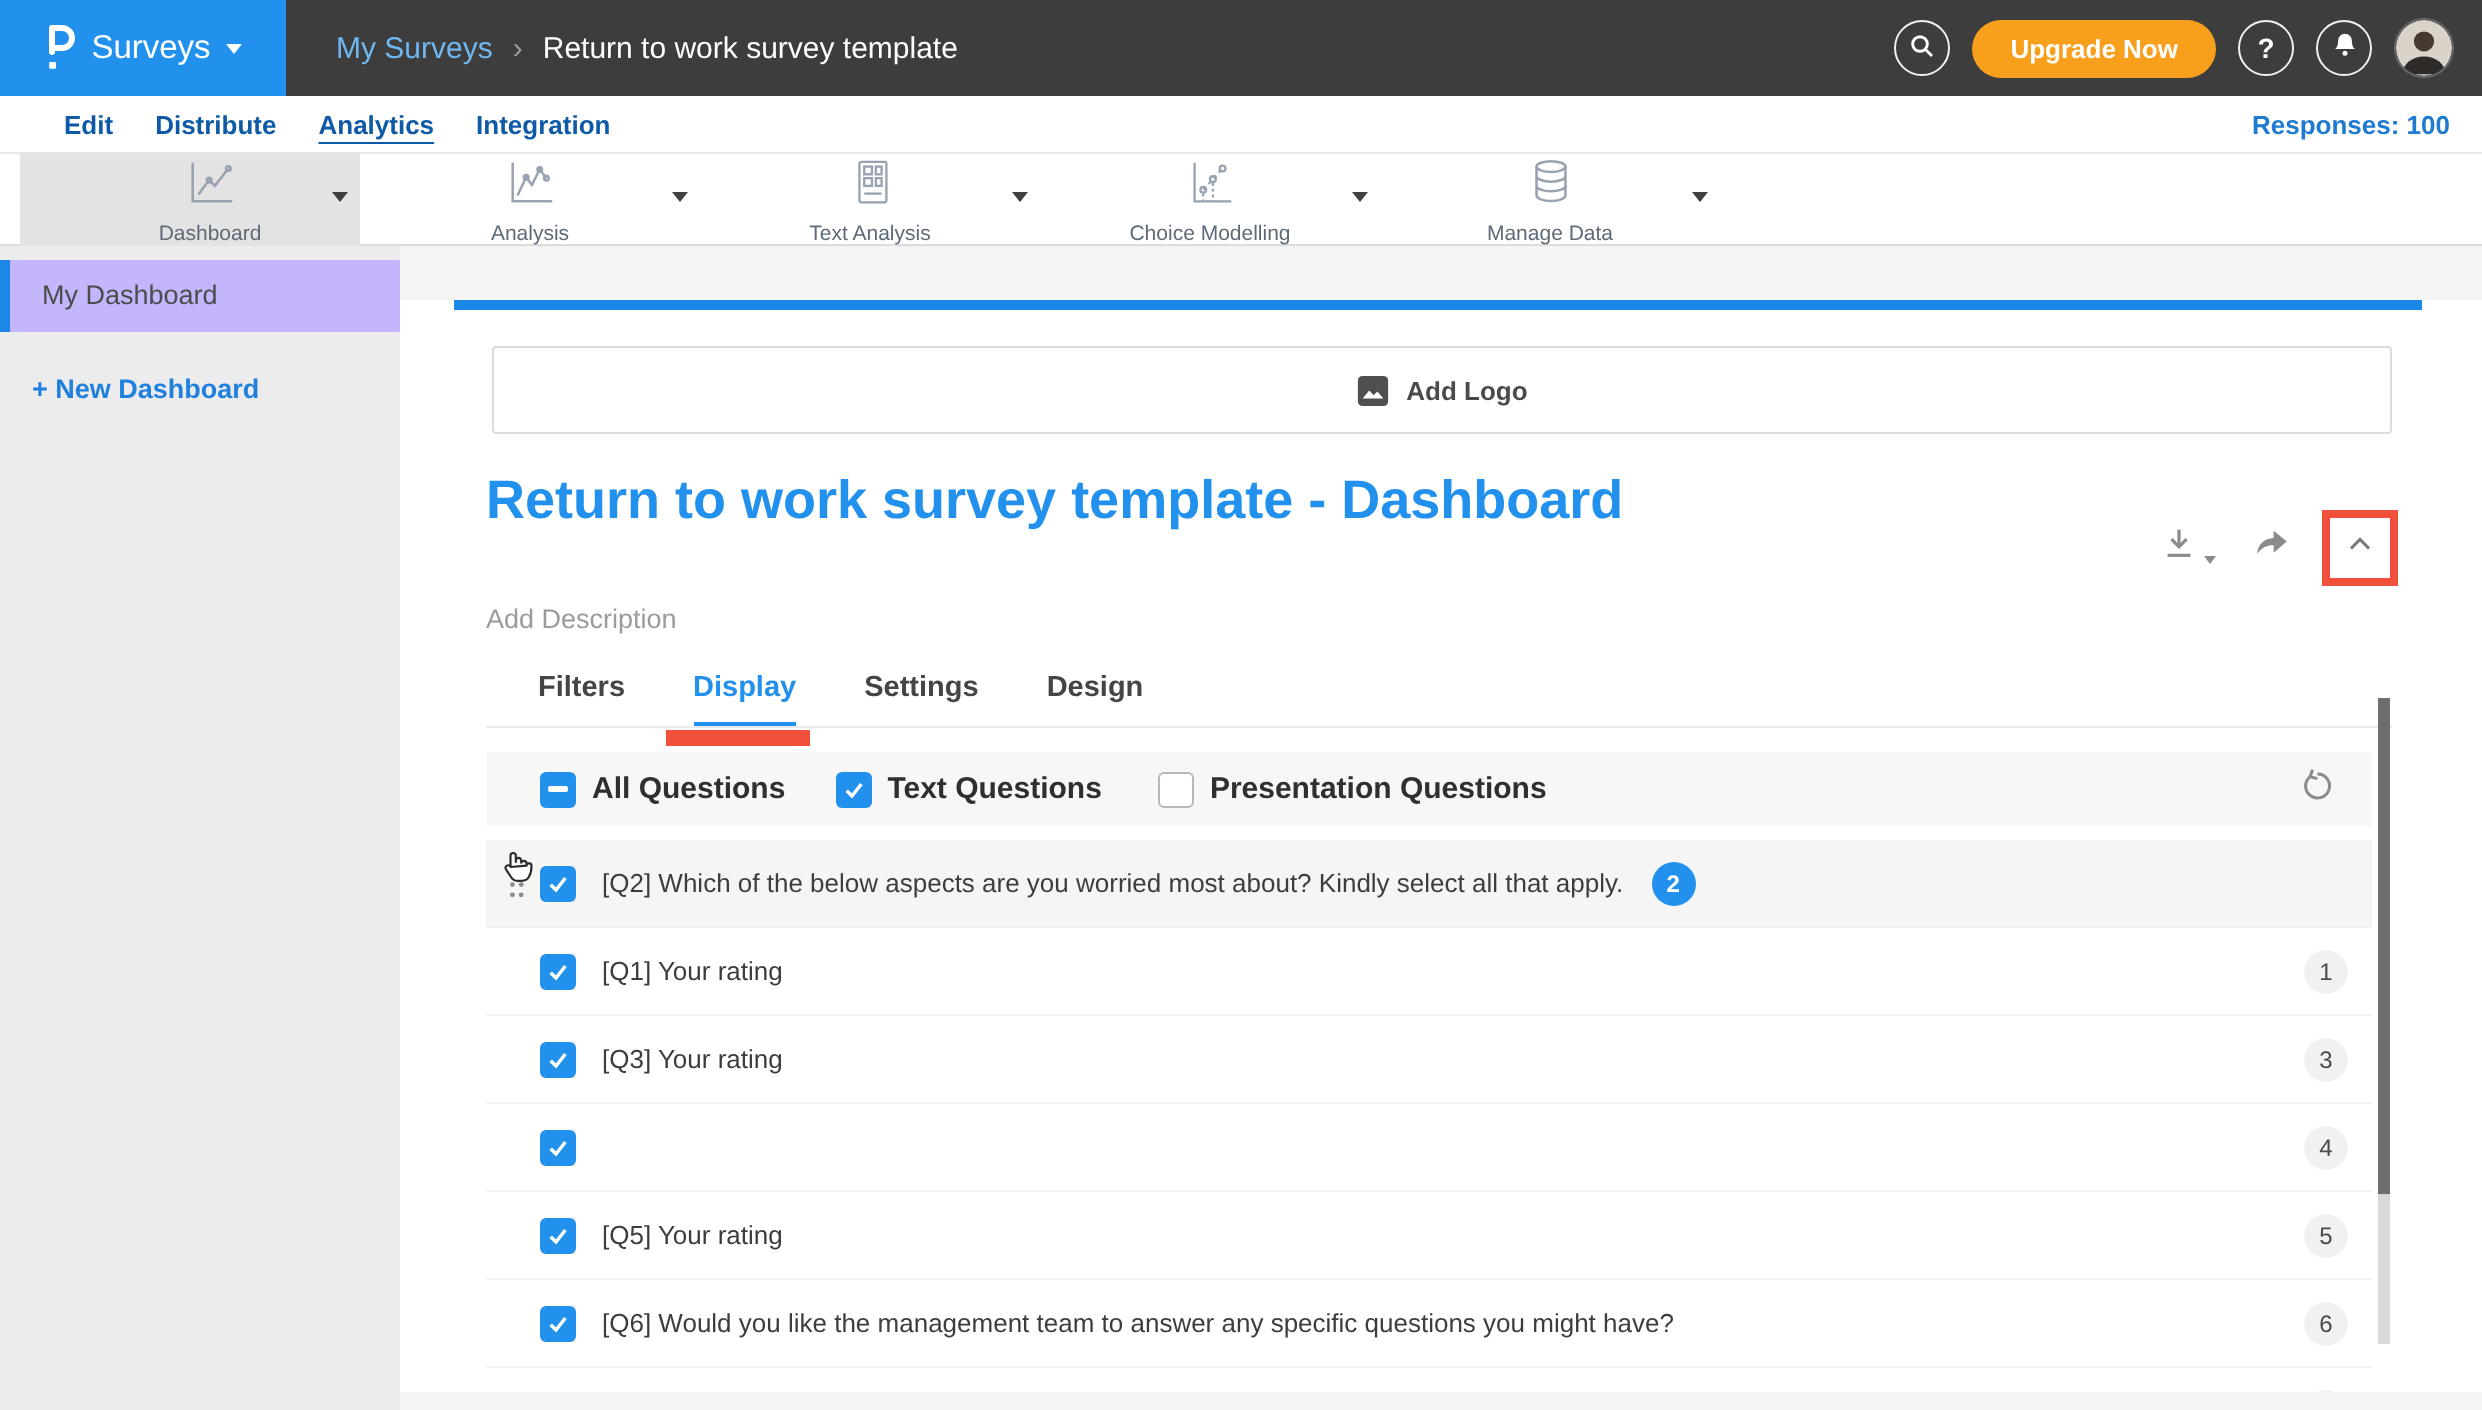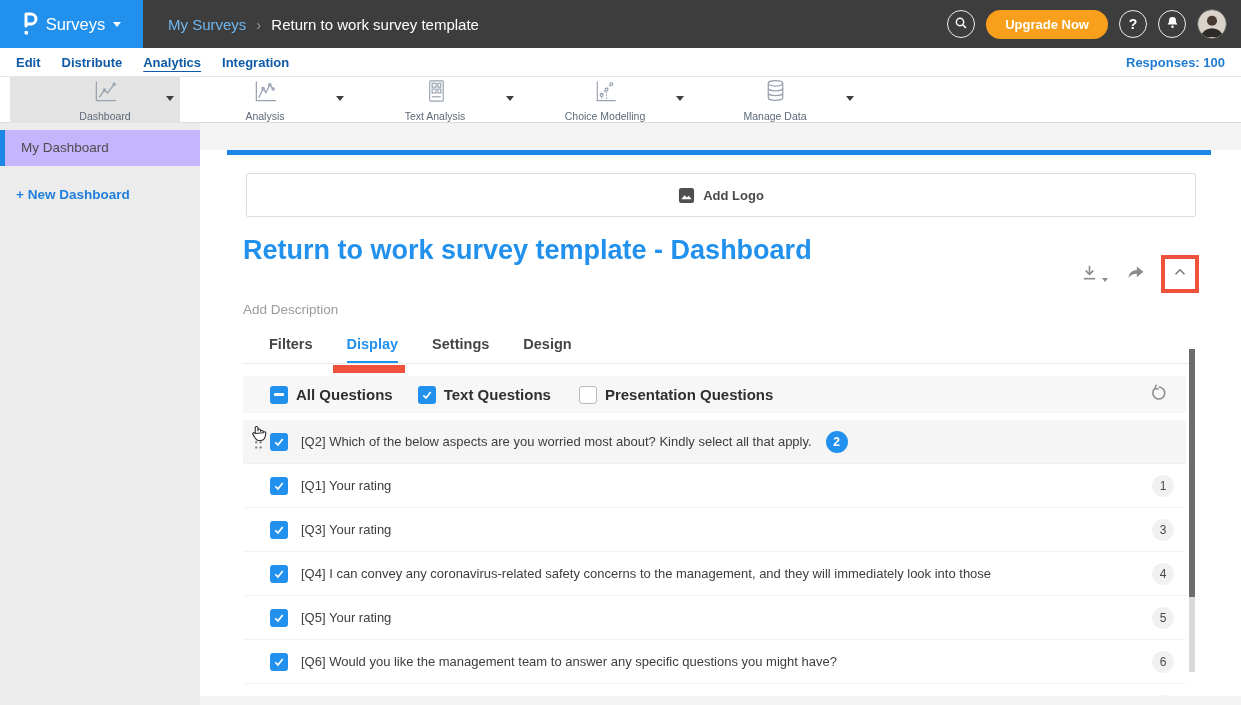--- a/index.html
+++ b/index.html
@@ -17,21 +17,21 @@
   .crumb-sep { color:#9b9b9b; font-size:15px; }
   .crumb-current { color:#fdfdfd; }
   .top-actions { margin-left:auto; display:flex; align-items:center; gap:11px; padding-right:14px; }
   .circle-btn { width:28px; height:28px; border:1.6px solid #f0f0f0; border-radius:50%; display:flex; align-items:center; justify-content:center; color:#fff; font-size:14px; font-weight:700; cursor:pointer; }
   .upgrade-btn { background:#f8a01c; color:#fff; font-size:13px; font-weight:700; border:none; border-radius:15px; height:29px; padding:0 19px; cursor:pointer; }
   .avatar { width:30px; height:30px; border-radius:50%; overflow:hidden; border:1px solid #666; cursor:pointer; }
 
   
   .subnav { position:absolute; top:48px; left:0; right:0; height:29px; background:#fff; border-bottom:1px solid #e6e6e6; display:flex; align-items:center; font-size:13px; }
   .subnav-item { color:#0e5aa7; font-weight:600; margin-left:21px; cursor:pointer; }
-  .subnav-item:first-child { margin-left:16px; }
+  .subnav-item:first-child { margin-left:32px; }
   .subnav-item.active { text-decoration:underline; text-underline-offset:4px; }
   .responses { margin-left:auto; margin-right:16px; color:#1f7ad1; font-weight:600; font-size:13px; }
 
   
   .ribbon { position:absolute; top:77px; left:0; right:0; height:46px; background:#fff; border-bottom:1px solid #dcdcdc; display:flex; }
   .tool { position:relative; width:170px; height:46px; display:flex; flex-direction:column; align-items:center; justify-content:center; cursor:pointer; }
   .tool:first-child { margin-left:10px;padding-left:20px; }
   .tool.active { background:#e3e3e3; }
   .tool-label { font-size:10.5px; color:#5e6a78; margin-top:1px; }
   .tool-caret { position:absolute; right:6px; top:19px; width:0; height:0; border-left:4.5px solid transparent; border-right:4.5px solid transparent; border-top:5px solid #3f3f3f; }
@@ -319,21 +319,20 @@
             </span>
           <span class="qtext">[Q3] Your rating</span>
           <span class="badge end">3</span>
         </div>
         <div class="qrow">
           <span class="cb checked">
               <svg width="12" height="12" viewBox="0 0 18 18" fill="none" stroke="#fff" stroke-width="2.6">
                 <path d="M3.5 9.5 L7.5 13.5 L14.5 4.5"></path>
               </svg>
             </span>
-          <span class="qtext">[Q4] I can convey any coronavirus-related safety concerns to the management, and they will immediately look into those</span>
           <span class="badge end">4</span>
         </div>
         <div class="qrow">
           <span class="cb checked">
               <svg width="12" height="12" viewBox="0 0 18 18" fill="none" stroke="#fff" stroke-width="2.6">
                 <path d="M3.5 9.5 L7.5 13.5 L14.5 4.5"></path>
               </svg>
             </span>
           <span class="qtext">[Q5] Your rating</span>
           <span class="badge end">5</span>

